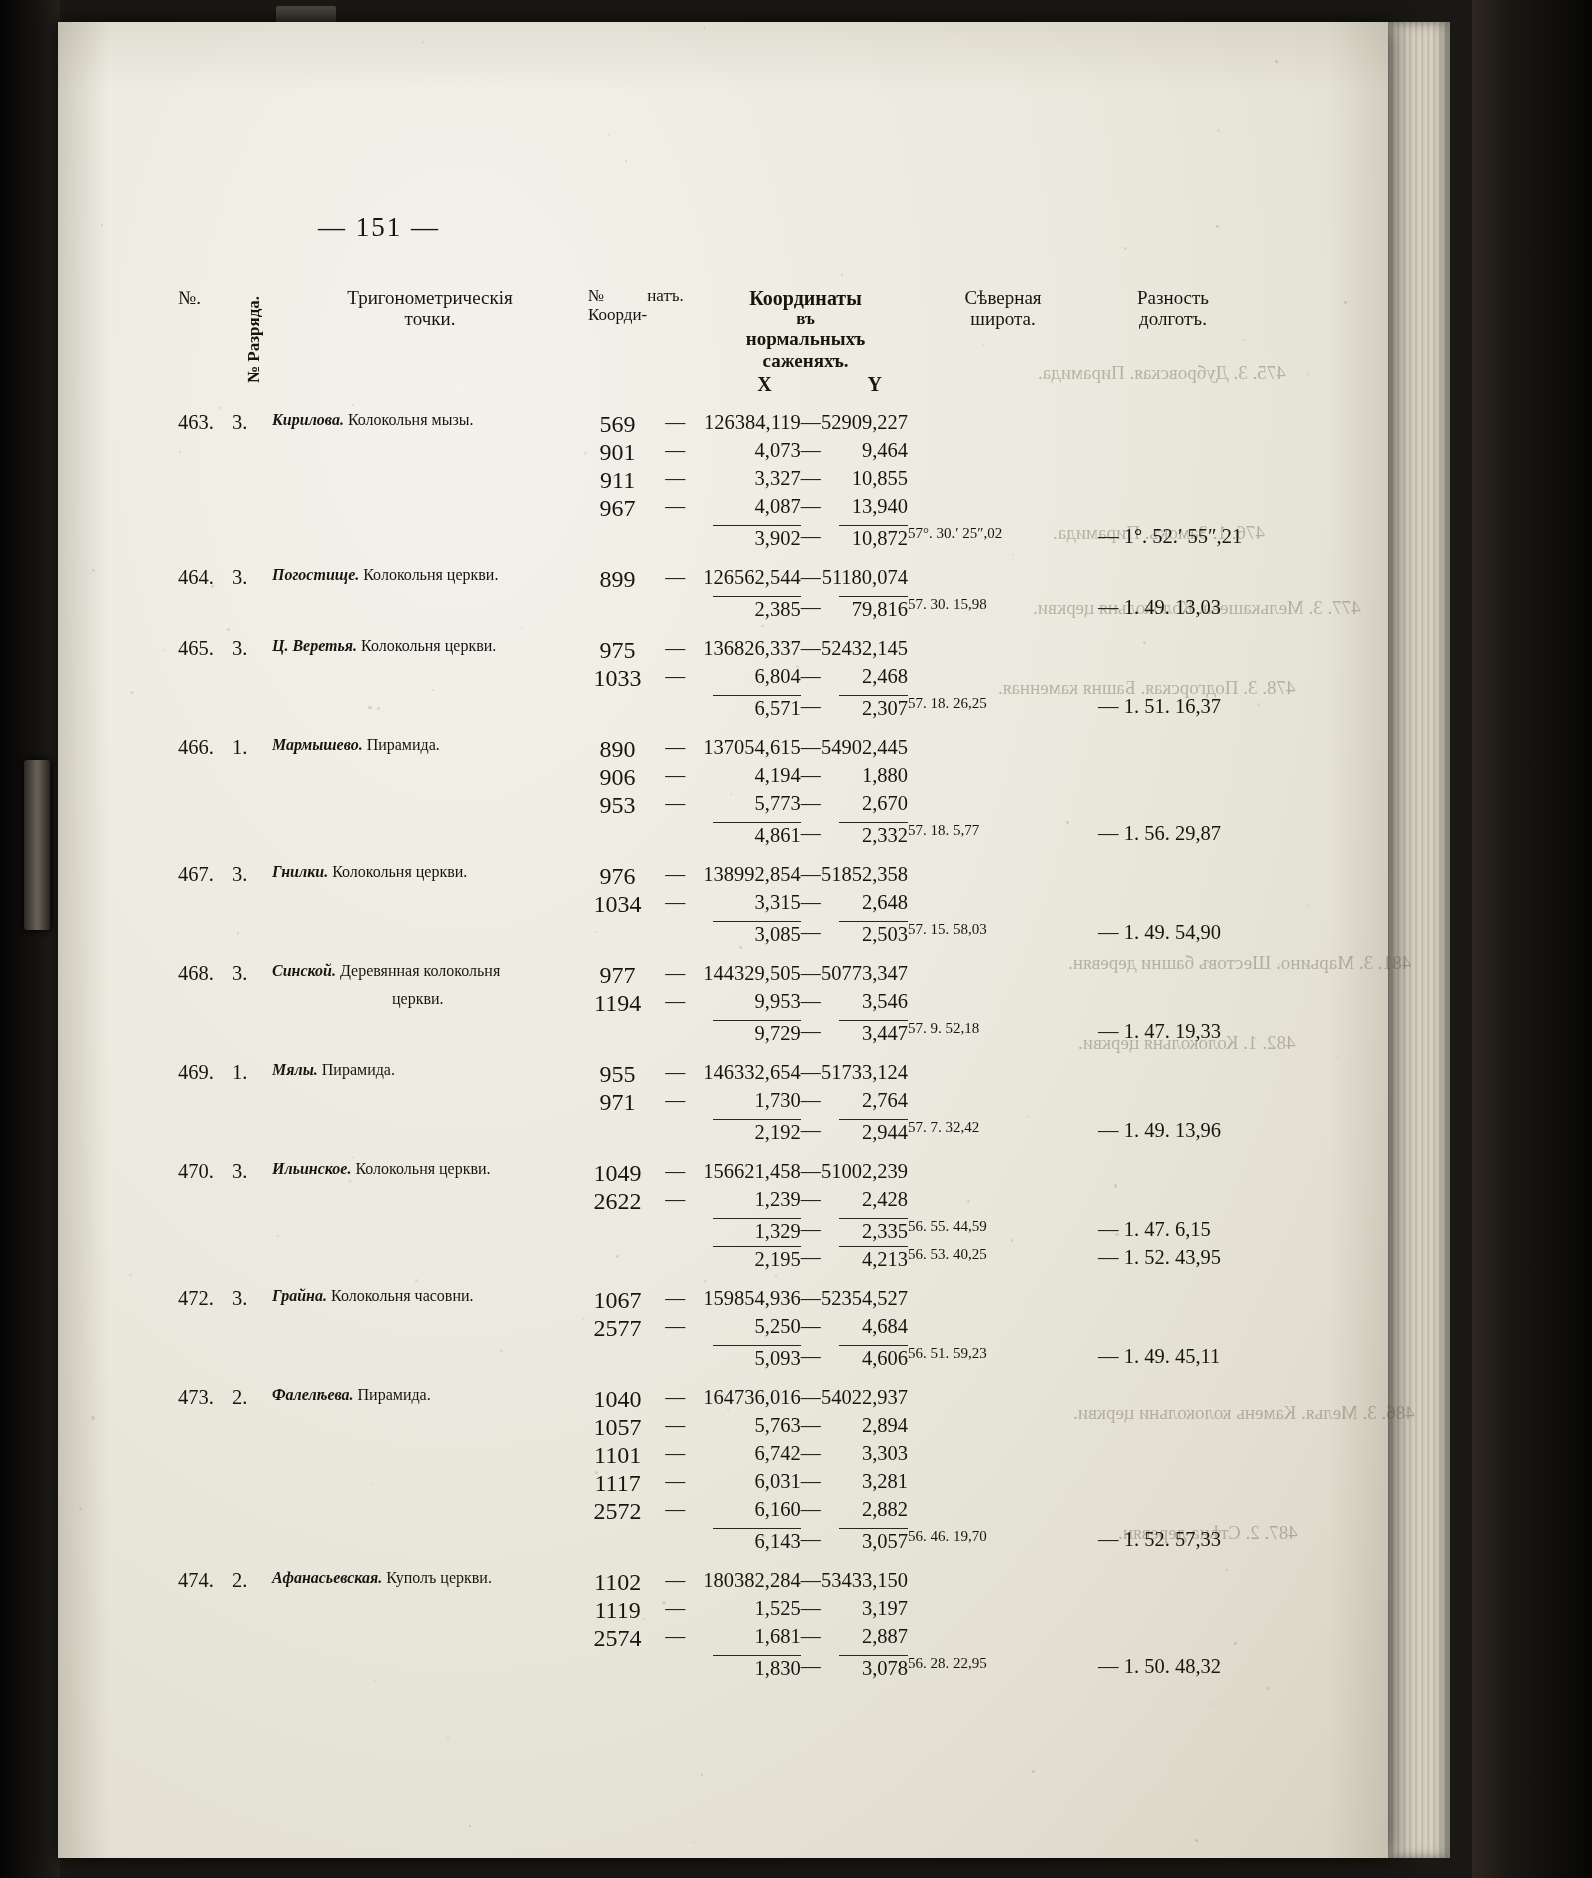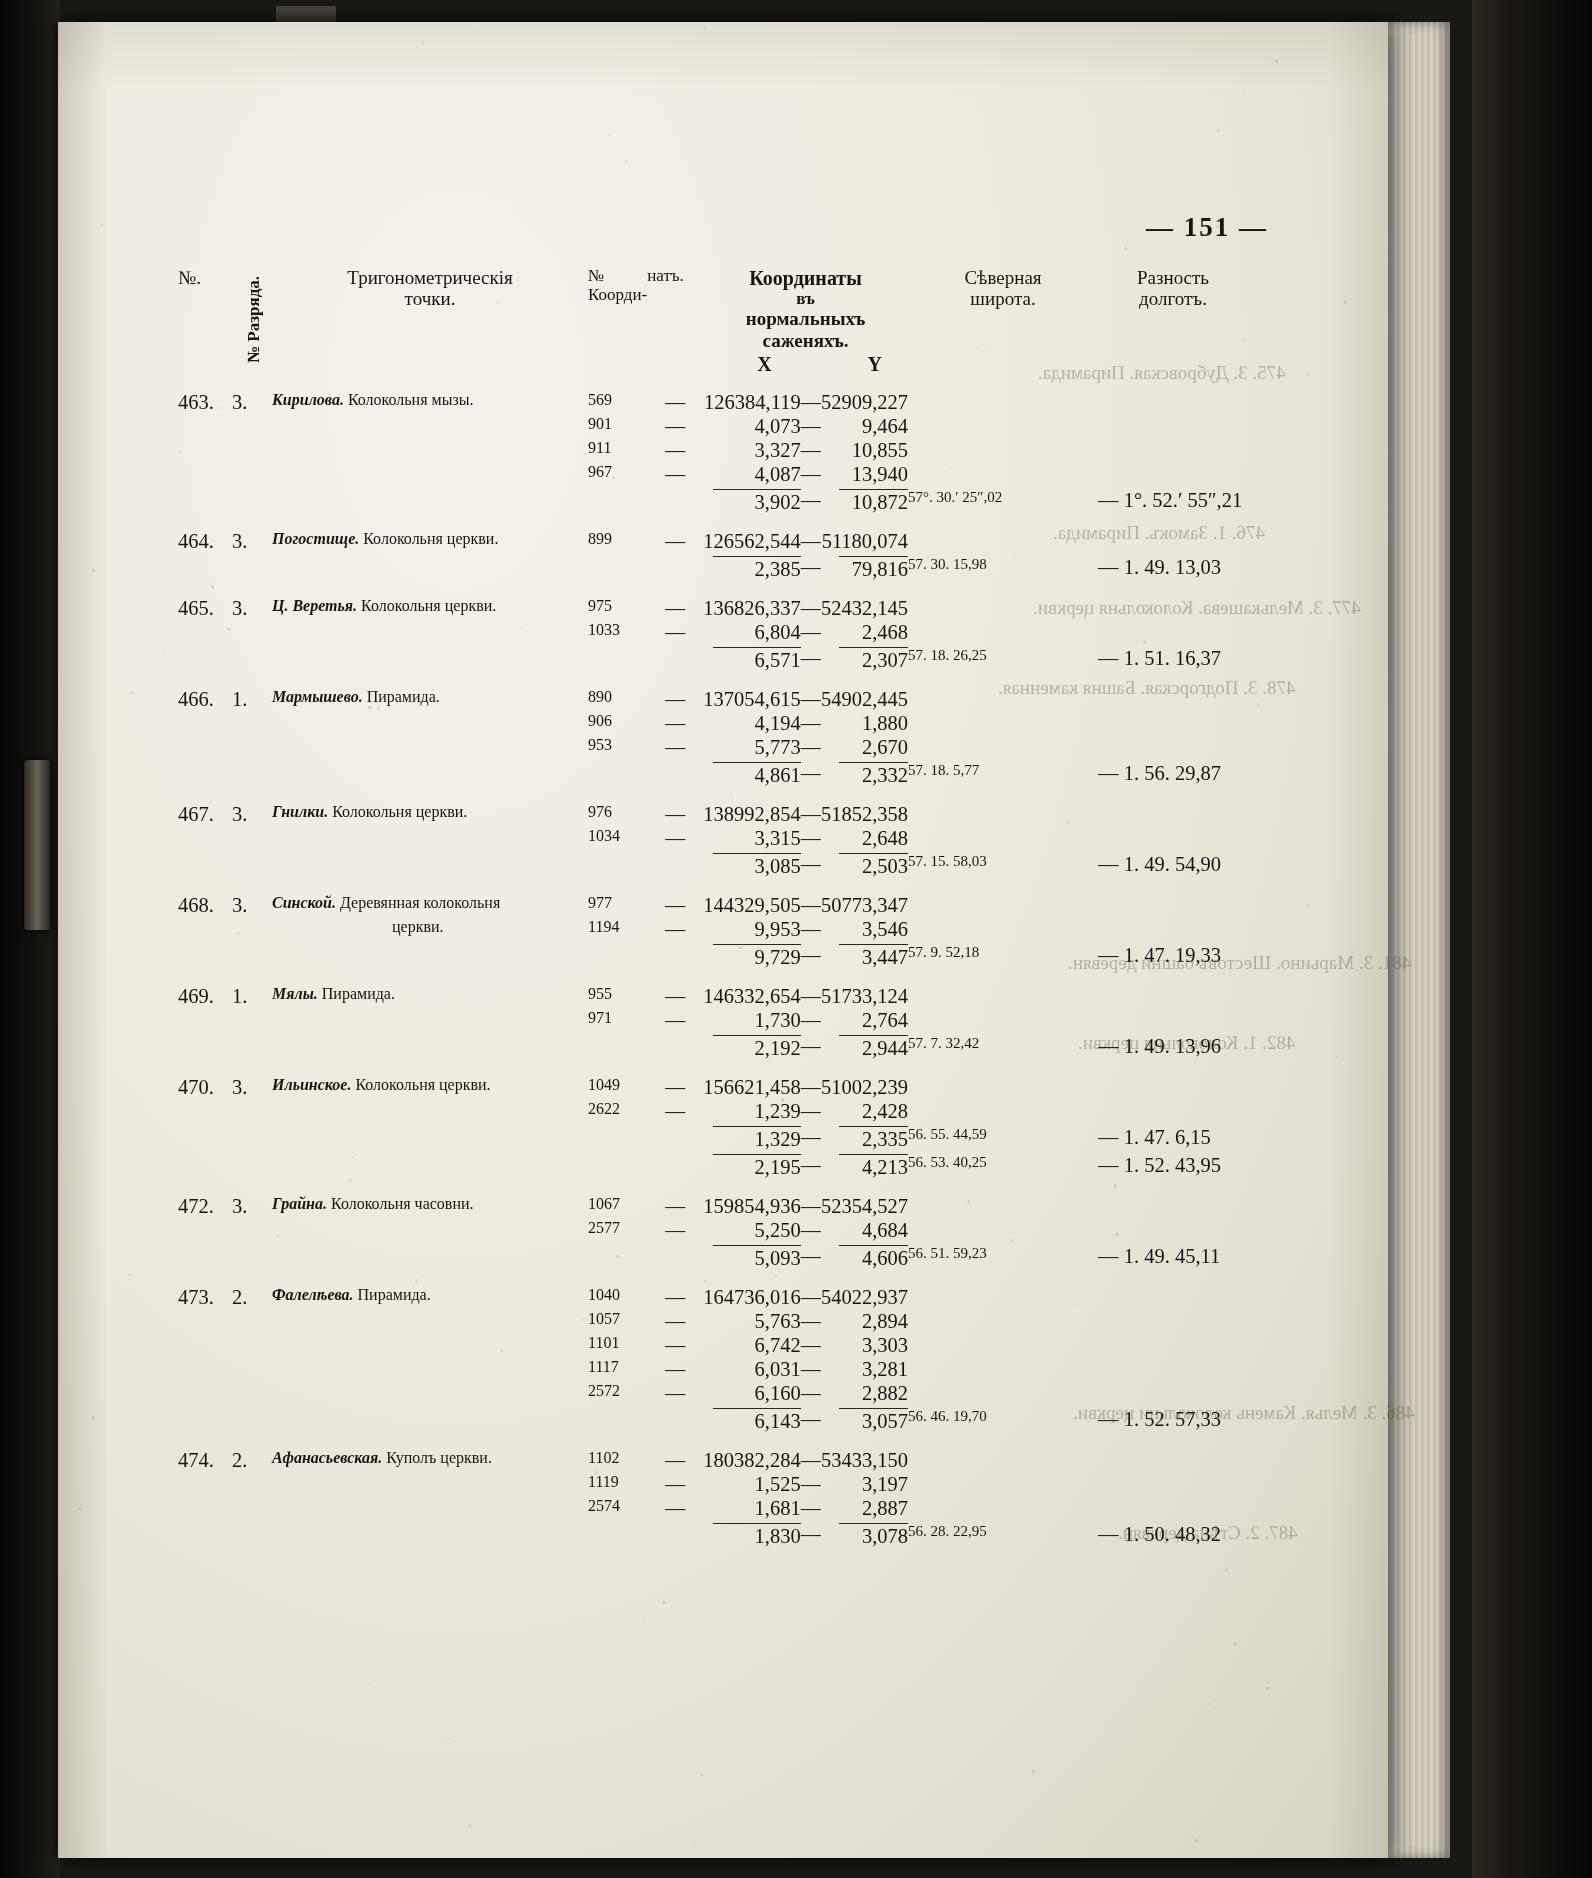--- a/index.html
+++ b/index.html
@@ -62,26 +62,26 @@
     box-shadow: inset -6px 0 12px rgba(0,0,0,.45);
   }
   .content {
     position: absolute;
     left: 120px;
     top: 190px;
     width: 1090px;
     color: #17150f;
   }
   .folio {
-    text-align: right;
+    text-align: left;
     font-size: 27px;
     letter-spacing: 2px;
-    font-weight: bold;
+    font-weight: normal;
     margin-left: 140px;
-    margin-bottom: 24px;
+    margin-bottom: 44px;
   }
   
   table.tbl {
     border-collapse: collapse;
     font-size: 19.5px;
     width: 1070px;
   }
   table.tbl td, table.tbl th {
     vertical-align: top;
     padding: 0;
@@ -120,21 +120,21 @@
   .xy-row { font-weight: bold; font-size: 20px; }
 
   
   tbody tr.entry > td { padding-top: 16px; }
   tbody tr.sub > td   { padding-top: 1px; }
   td.num   { text-align: left; font-size: 20.5px; }
   td.razr  { text-align: left; font-size: 20.5px; }
   td.name  { text-align: left; font-size: 16px; }
   td.name i { font-style: italic; font-weight: bold; }
   td.name .plain { font-style: normal; }
-  td.nok   { text-align: left; padding-right: 6px; font-size: 16px;}
+  td.nok   { text-align: center; padding-right: 6px; font-size: 24px;}
   td.dash1 { text-align: center; width: 26px; font-size: 20px;}
   td.xval  { text-align: right; font-size: 20.5px; }
   td.dash2 { text-align: center; font-size: 20px;}
   td.yval  { text-align: right; font-size: 20.5px; padding-right: 8px;}
   td.lat   { text-align: left; font-size: 15px; padding-left: 18px; white-space: nowrap;}
   td.lon   { text-align: left; font-size: 20.5px; white-space: nowrap;}
   .rule {
     border-top: 1.3px solid #2a2720;
     margin: 2px 0 1px 0;
     height: 0;

